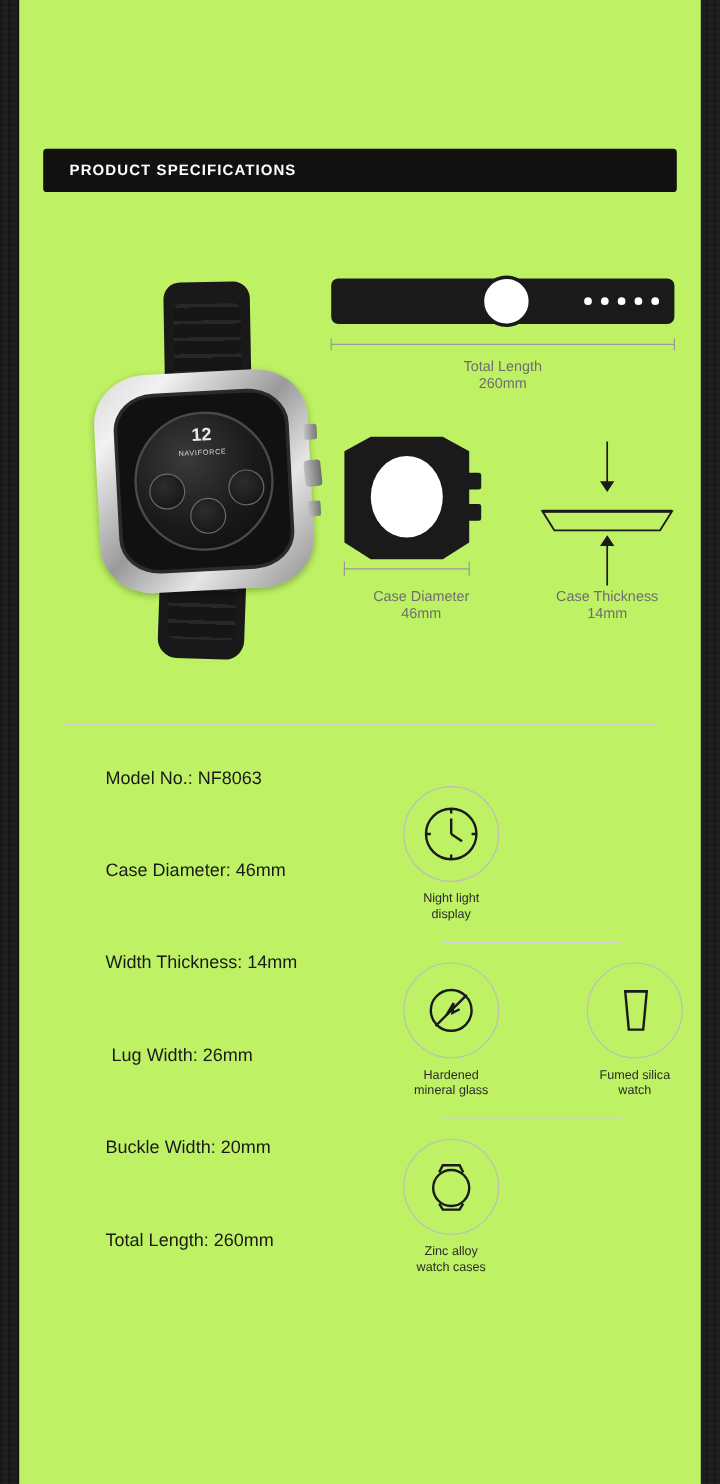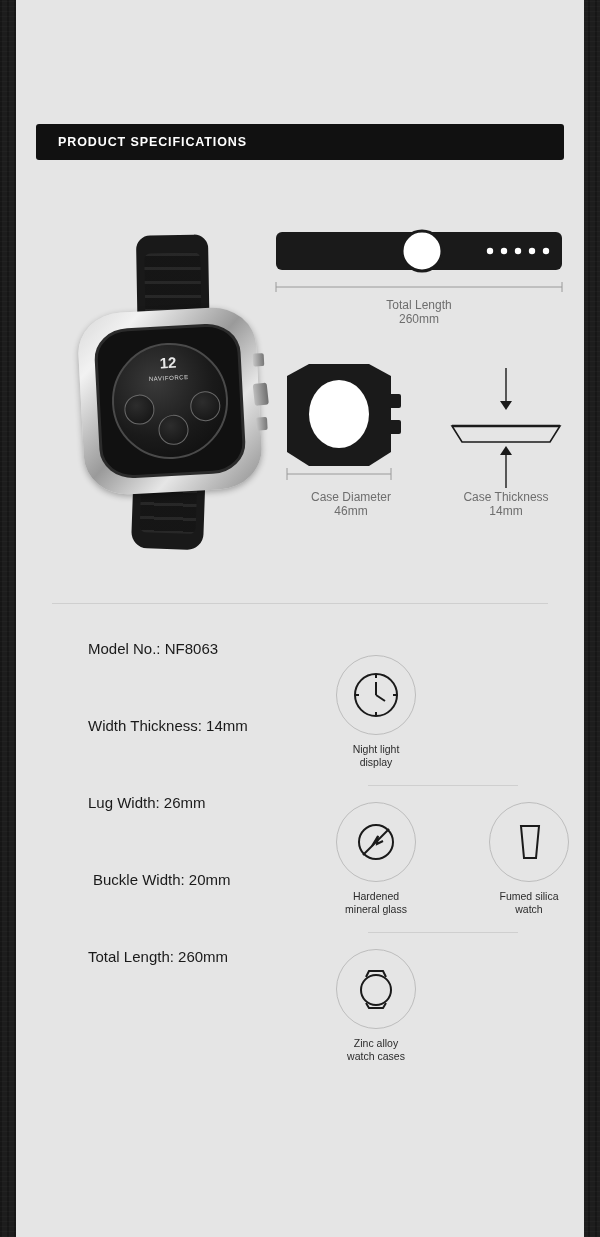--- a/index.html
+++ b/index.html
@@ -13,21 +13,21 @@
     position: relative;
     background-color: #1d1d1d;
     background-image:
       repeating-linear-gradient(0deg, rgba(255,255,255,0.025) 0px, rgba(255,255,255,0.025) 1px, transparent 1px, transparent 5px),
       repeating-linear-gradient(90deg, rgba(0,0,0,0.25) 0px, rgba(0,0,0,0.25) 2px, transparent 2px, transparent 7px);
   }
   .page {
     position: absolute;
     left: 16px; top: 0;
     width: 568px; height: 1237px;
-    background: #e5e5e5;
+    background: #bef264;
   }
   
   .spec-bar {
     position: absolute;
     left: 20px; top: 124px;
     width: 528px; height: 36px;
     background: #111111;
     border-radius: 3px;
     display: flex;
     align-items: center;
@@ -291,20 +291,21 @@
         <div>Case Thickness</div>
         <div>14mm</div>
       </div>
     </div>
   </div>
 
   <div class="divider"></div>
 
   <div class="spec-list">
     <div class="spec-item">Model No.: NF8063</div>
+    <div class="spec-item">Case Diameter: 46mm</div>
     <div class="spec-item">Width Thickness: 14mm</div>
     <div class="spec-item">Lug Width: 26mm</div>
     <div class="spec-item">Buckle Width: 20mm</div>
     <div class="spec-item">Total Length: 260mm</div>
   </div>
 
   <div class="features">
 
     <div class="frow">
       <div class="feature">

